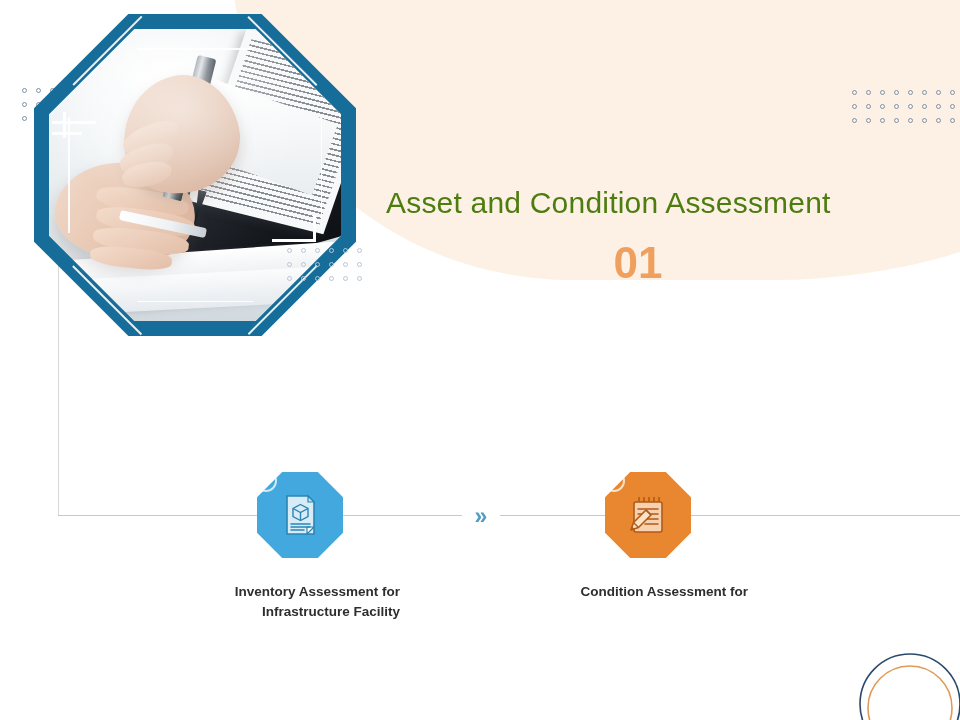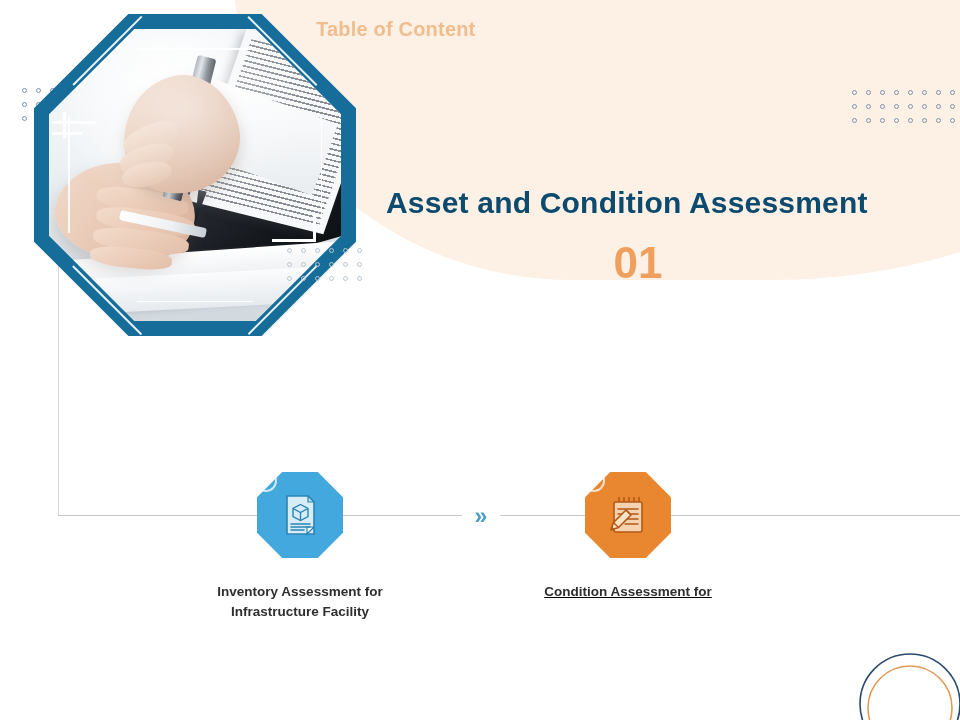--- a/index.html
+++ b/index.html
@@ -256,22 +256,22 @@
     font-size: 20px;
     font-weight: bold;
     color: #efbd8e;
     letter-spacing: .2px;
   }
   .main-title {
     position: absolute;
     left: 386px;
     top: 186px;
     font-size: 30px;
-    font-weight: bold;
-    color: #0c4a6e;
+    font-weight: normal;
+    color: #4d7c0f;
     letter-spacing: .2px;
     white-space: nowrap;
   }
   .section-num {
     position: absolute;
     left: 386px;
     top: 238px;
     width: 504px;
     text-align: center;
     font-size: 44px;
@@ -290,24 +290,24 @@
     font-weight: bold;
     line-height: 32px;
     text-align: center;
   }
 
   
   .step {
     position: absolute;
     width: 200px;
     top: 472px;
-    text-align: center;
+    text-align: right;
   }
   #step-1 { left: 200px; }
-  #step-2 { left: 528px; text-decoration: underline; }
+  #step-2 { left: 548px; }
   .step-badge {
     position: relative;
     width: 86px;
     height: 86px;
     margin: 0 auto;
   }
   .badge-oct {
     position: absolute;
     inset: 0;
     -webkit-clip-path: polygon(29.3% 0%, 70.7% 0%, 100% 29.3%, 100% 70.7%,
@@ -468,21 +468,20 @@
       <span class="dot"></span>
       <span class="dot"></span>
   </div>
 
   <div class="brk brk-a"></div>
   <div class="brk brk-b"></div>
   <div class="brk brk-c"></div>
   <div class="brk brk-d"></div>
   <div class="brk brk-e"></div>
 
-  <div class="toc-label">Table of Content</div>
   <div class="main-title">Asset and Condition Assessment</div>
   <div class="section-num">01</div>
 
   <div class="chevron">»</div>
 
   <div class="step" id="step-1">
     <div class="step-badge">
       <div class="badge-oct"></div>
       <div class="badge-ring"></div>
       <svg class="badge-icon" viewBox="0 0 46 46">

